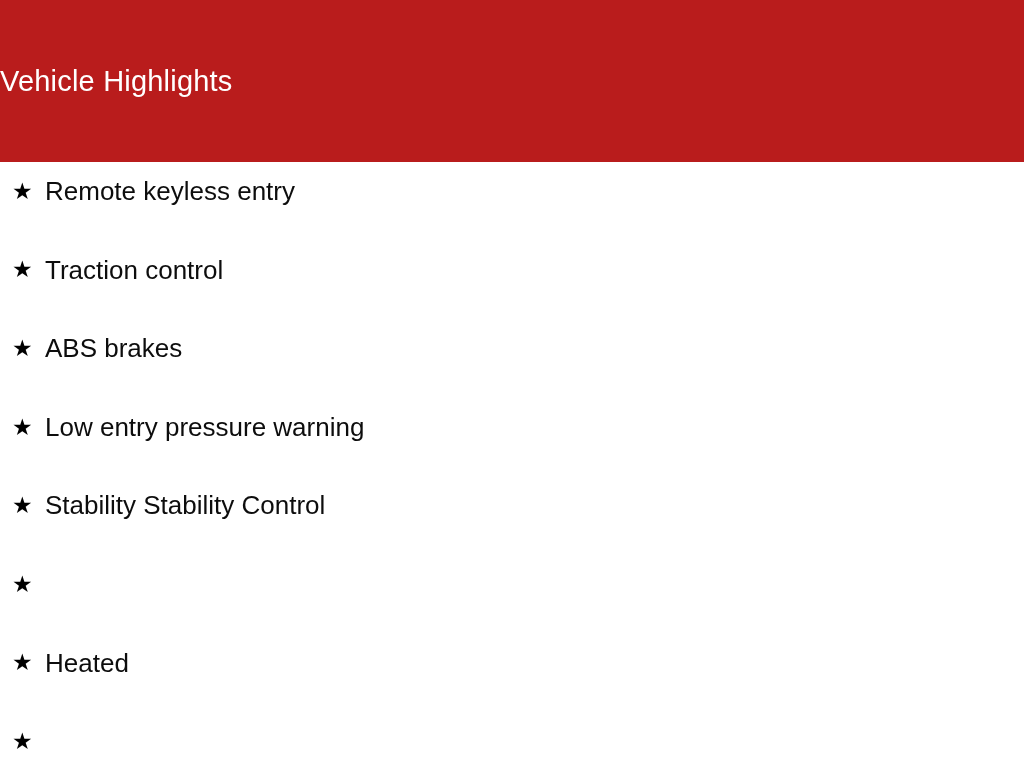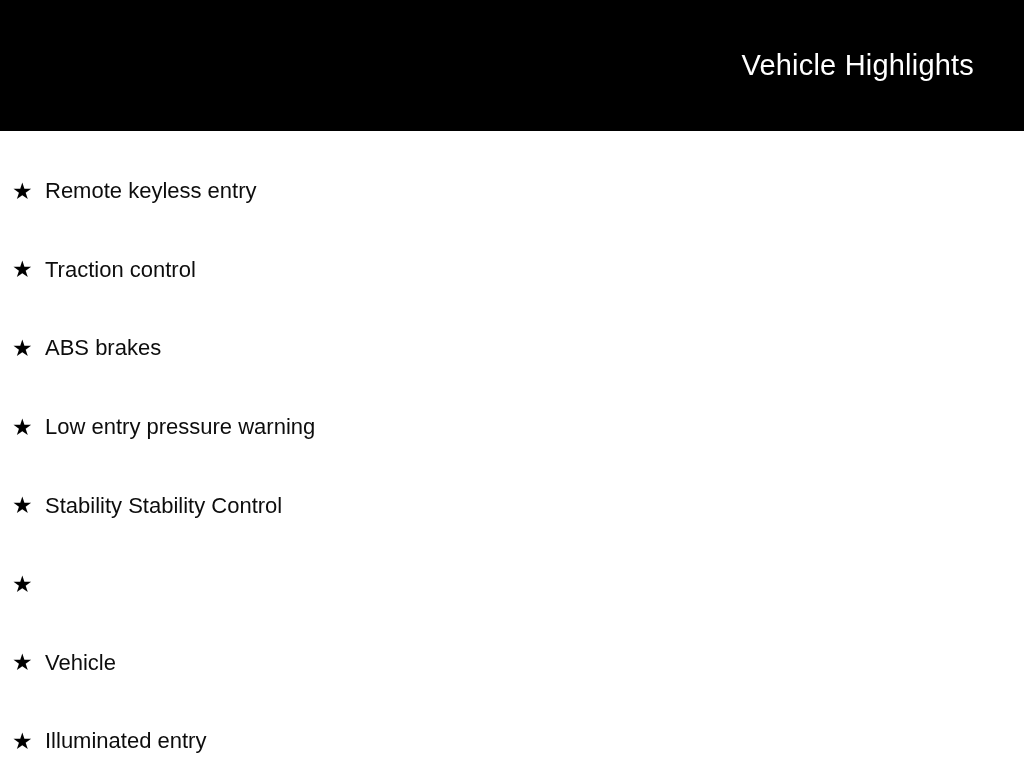--- a/index.html
+++ b/index.html
@@ -17,25 +17,25 @@
     width: 1024px;
     height: 768px;
     background: #ffffff;
   }
 
   .header-bar {
     position: absolute;
     top: 0;
     left: 0;
     width: 1024px;
-    height: 131px;
-    background: #000000;
+    height: 162px;
+    background: #b91c1c;
     display: flex;
     align-items: center;
-    justify-content: flex-end;
+    justify-content: flex-start;
     box-sizing: border-box;
     padding-right: 50px;
   }
 
   .header-title {
     color: #ffffff;
     font-size: 29px;
     font-weight: 400;
     letter-spacing: 0.2px;
     line-height: 1;
@@ -63,21 +63,21 @@
     width: 24px;
     min-width: 24px;
     color: #000000;
     font-size: 23px;
     line-height: 1;
     text-align: left;
   }
 
   .highlight-label {
     color: #0d0d0d;
-    font-size: 22px;
+    font-size: 26px;
     font-weight: 400;
     line-height: 1.1;
     margin-left: 9px;
     white-space: nowrap;
   }
 </style>
 </head>
 <body>
 
 <div class="page">
@@ -112,22 +112,21 @@
       <span class="bullet-star">★</span>
       <span class="highlight-label">Stability Stability Control</span>
     </div>
 
     <div class="highlight-item">
       <span class="bullet-star">★</span>
     </div>
 
     <div class="highlight-item">
       <span class="bullet-star">★</span>
-      <span class="highlight-label">Vehicle</span>
+      <span class="highlight-label">Heated</span>
     </div>
 
     <div class="highlight-item">
       <span class="bullet-star">★</span>
-      <span class="highlight-label">Illuminated entry</span>
     </div>
 
   </div>
 </div>
 
 </body></html>

